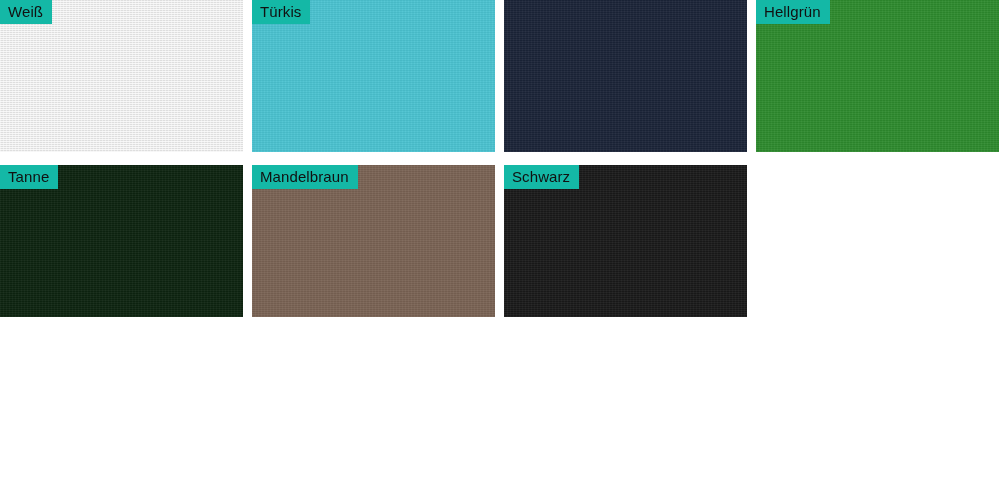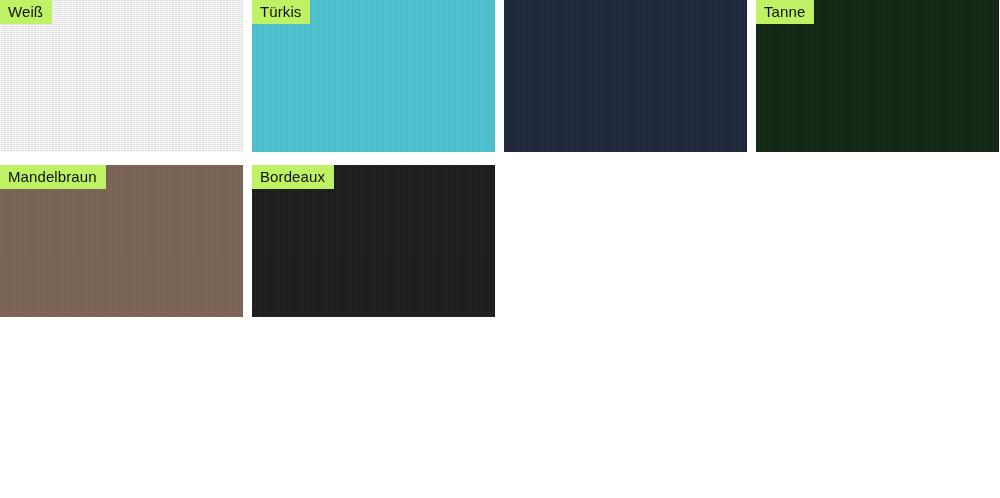--- a/index.html
+++ b/index.html
@@ -75,21 +75,21 @@
         rgba(255,255,255,0.50) 1px,
         rgba(0,0,0,0.018) 1px,
         rgba(0,0,0,0.018) 3px
       );
     opacity: 0.85;
   }
   .swatch-label {
     position: absolute;
     top: 0;
     left: 0;
-    background: #bef264;
+    background: #14b8a6;
     color: #111111;
     font-size: 15px;
     line-height: 24px;
     height: 24px;
     padding: 0 9px 0 8px;
     white-space: nowrap;
     z-index: 2;
     letter-spacing: 0.1px;
   }
   .swatch.empty {
@@ -108,29 +108,34 @@
     <div class="swatch">
       <div class="swatch-fill" style="background: rgb(75, 195, 209);"></div>
       <div class="swatch-texture"></div>
       <span class="swatch-label">Türkis</span>
     </div>
     <div class="swatch">
       <div class="swatch-fill" style="background: rgb(27, 36, 56);"></div>
       <div class="swatch-texture"></div>
     </div>
     <div class="swatch">
+      <div class="swatch-fill" style="background: rgb(46, 139, 46);"></div>
+      <div class="swatch-texture"></div>
+      <span class="swatch-label">Hellgrün</span>
+    </div>
+    <div class="swatch">
       <div class="swatch-fill" style="background: rgb(13, 36, 16);"></div>
       <div class="swatch-texture"></div>
       <span class="swatch-label">Tanne</span>
     </div>
     <div class="swatch">
       <div class="swatch-fill" style="background: rgb(122, 99, 84);"></div>
       <div class="swatch-texture"></div>
       <span class="swatch-label">Mandelbraun</span>
     </div>
     <div class="swatch">
       <div class="swatch-fill" style="background: rgb(26, 26, 26);"></div>
       <div class="swatch-texture"></div>
-      <span class="swatch-label">Bordeaux</span>
+      <span class="swatch-label">Schwarz</span>
     </div>
     <div class="swatch empty"></div>
     <div class="swatch empty"></div>
   </div>
 
 </body></html>

